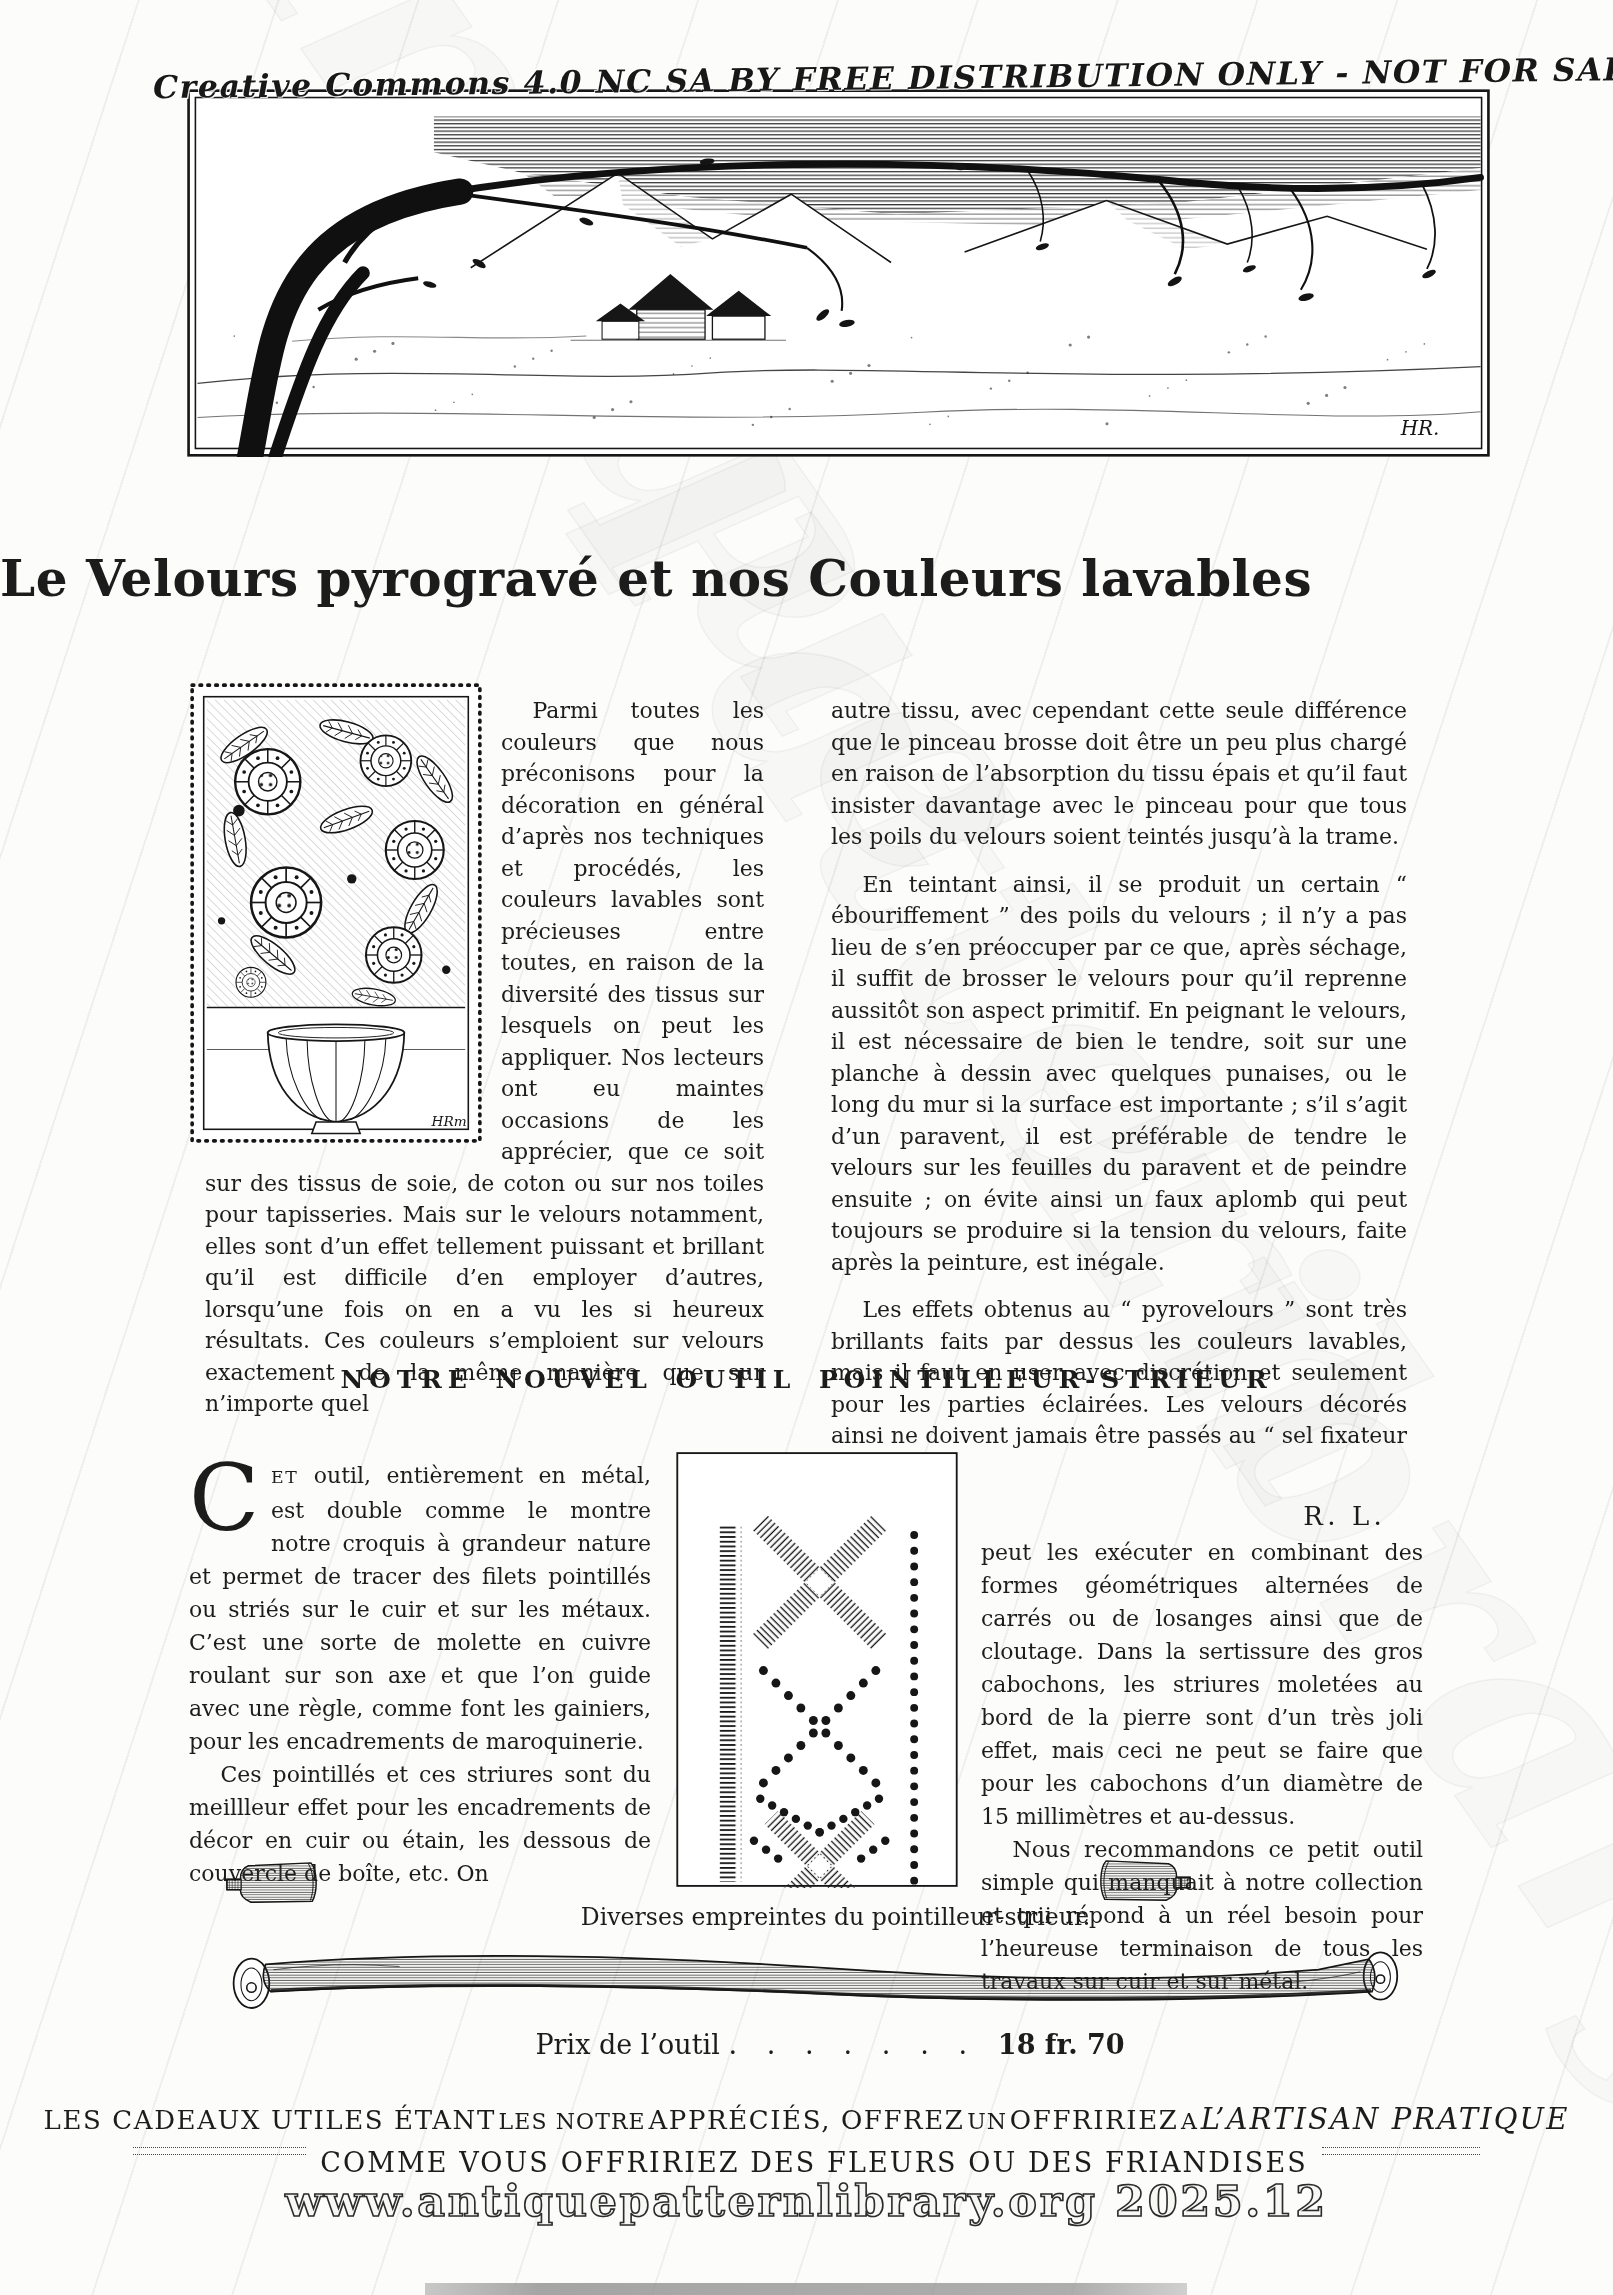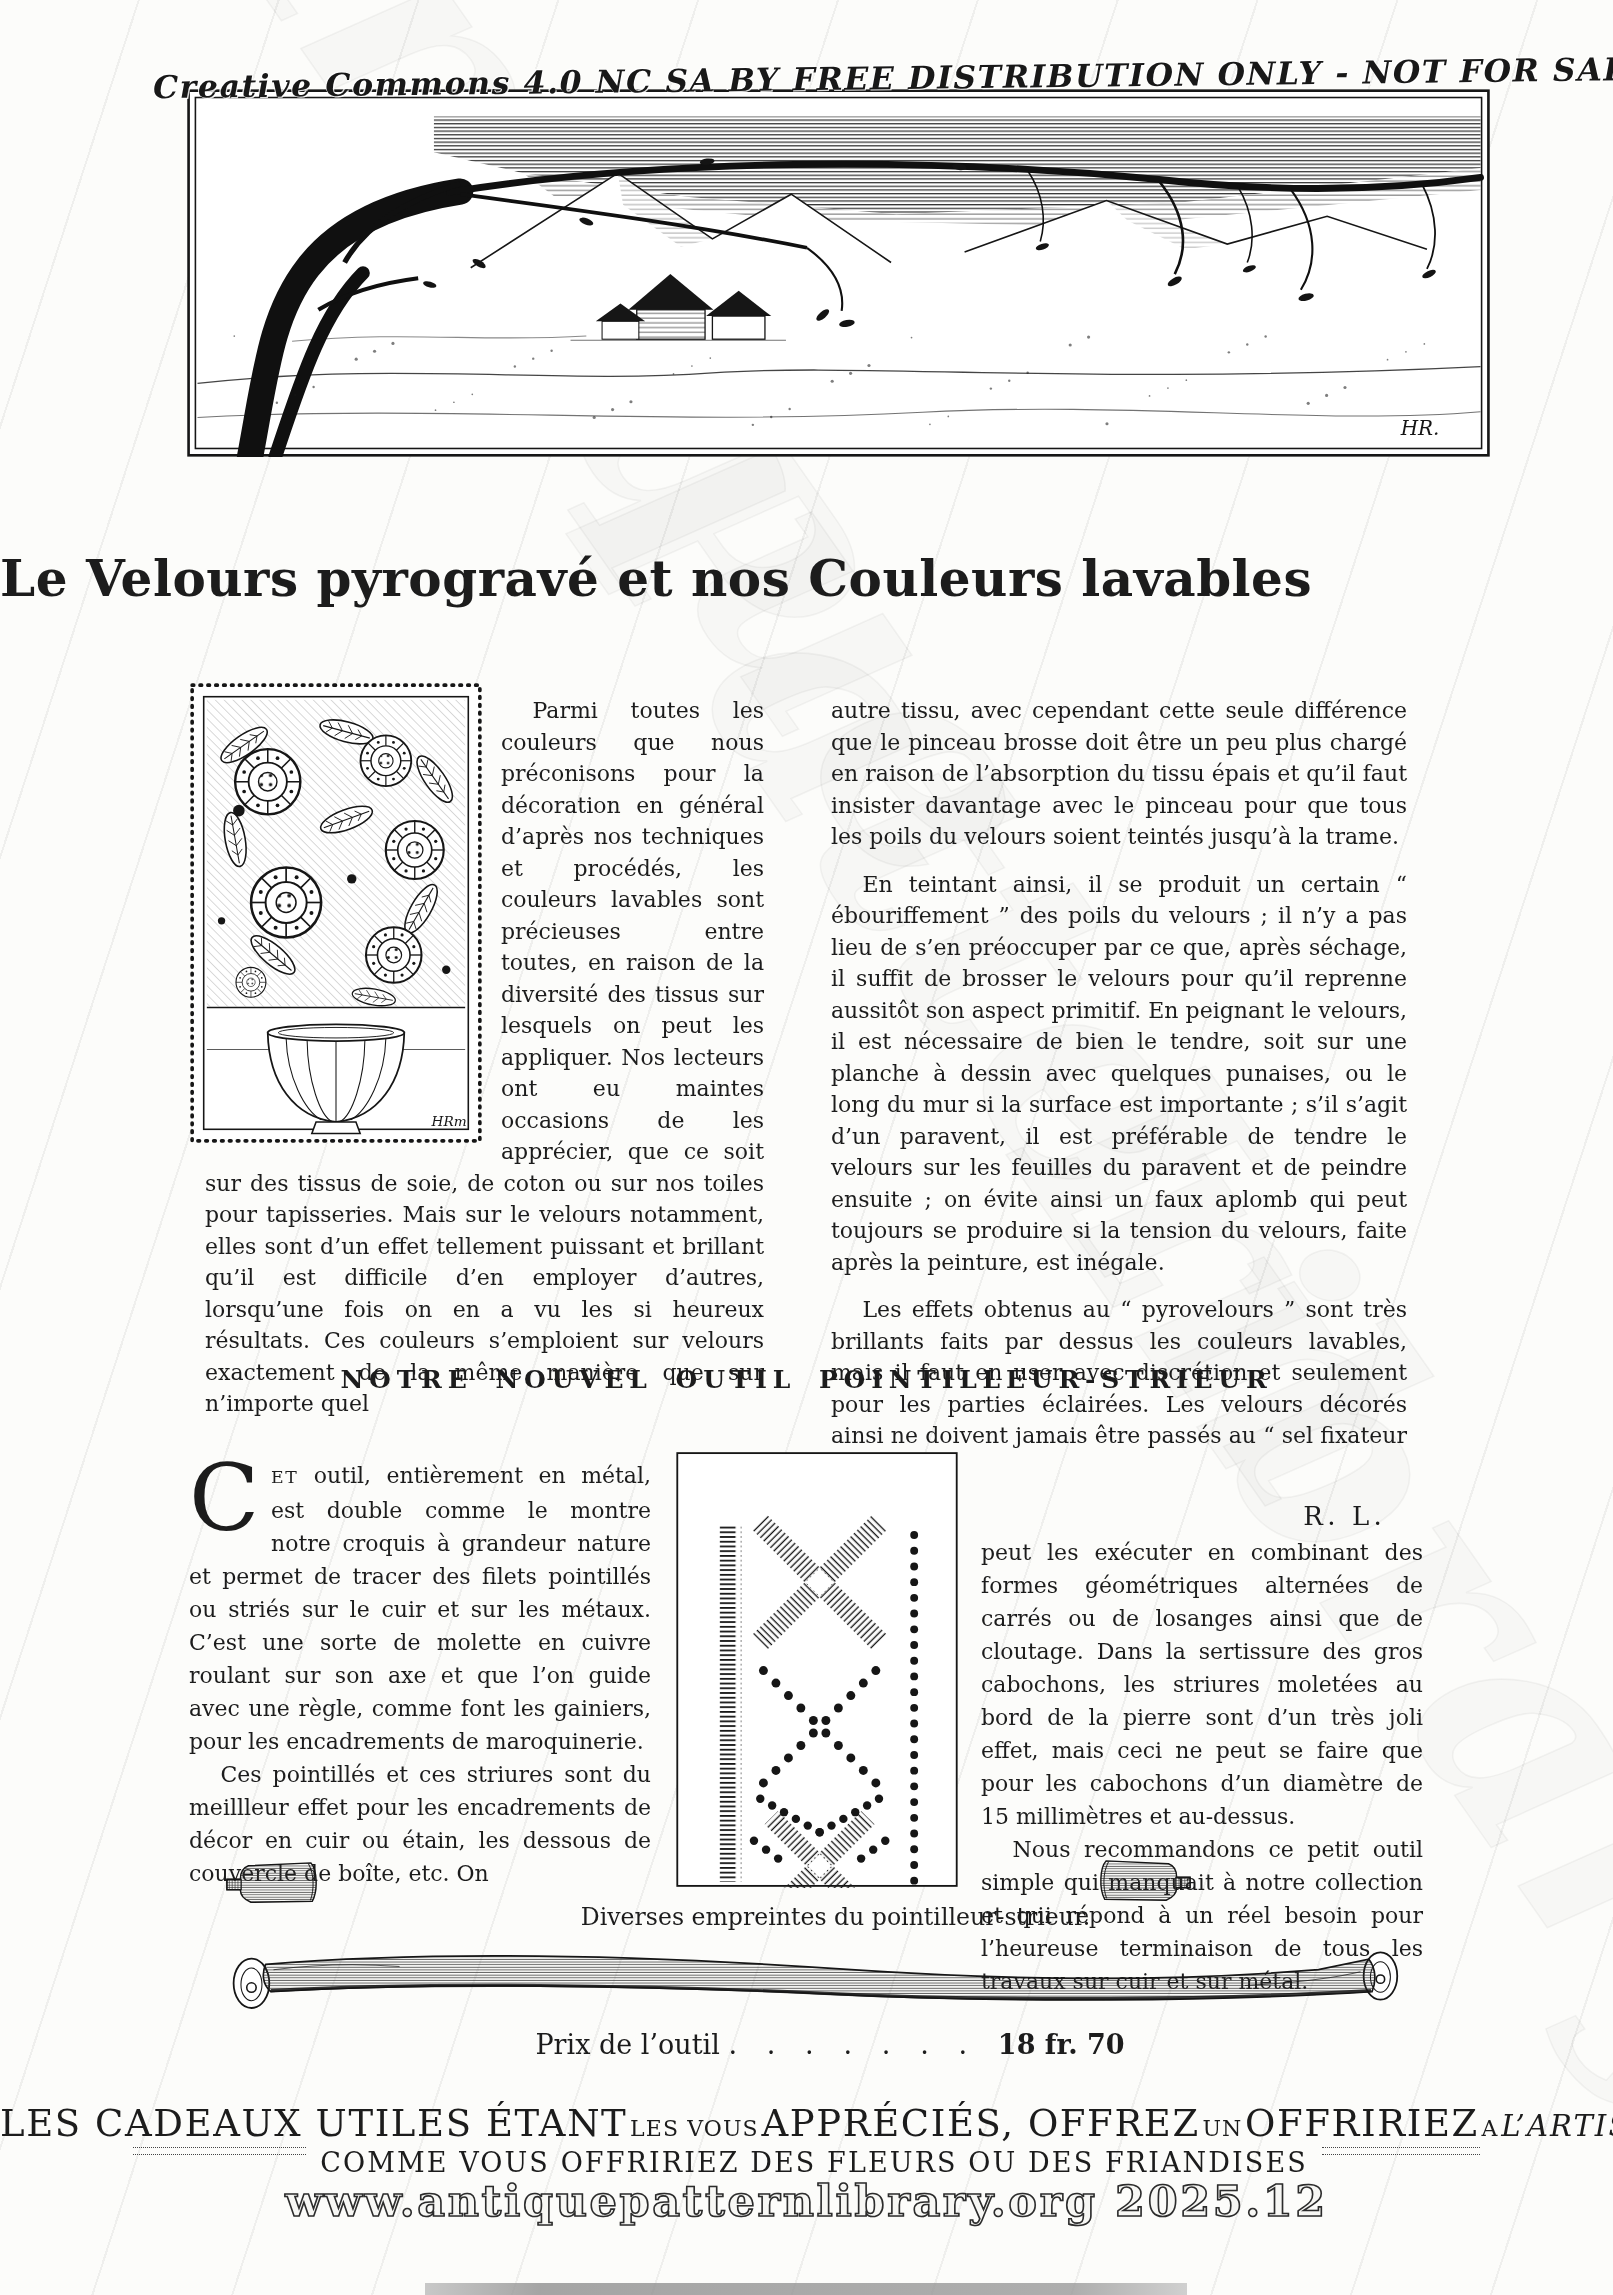--- a/index.html
+++ b/index.html
@@ -33,21 +33,21 @@
   .tool-end{position:absolute;width:103px;height:48px;}
   .te-left{left:221px;top:1860px;}
   .te-right{left:1093px;top:1858px;}
   .caption{position:absolute;top:1903px;left:0;width:100%;text-align:center;font-size:23.6px;
            padding-left:58px;box-sizing:border-box;}
   .long-tool{position:absolute;left:221px;top:1937px;width:1192px;height:79px;}
   .price{position:absolute;top:2029px;left:0;width:100%;text-align:center;font-size:27px;padding-left:47px;box-sizing:border-box;}
   .price .dots{word-spacing:19px;letter-spacing:1.1px;}
   .price .val{font-weight:bold;margin-left:21px;}
   .footer1{position:absolute;top:2102px;left:0;width:100%;text-align:center;white-space:nowrap;}
-  .f-big{font-size:37px;letter-spacing:1.6px;}
+  .f-big{font-size:26px;letter-spacing:1.6px;}
   .f-small{font-size:22px;letter-spacing:1.1px;}
   .f-ital{font-size:29px;font-style:italic;letter-spacing:2.1px;}
   .footer2{position:absolute;top:2147px;left:0;width:100%;display:flex;justify-content:center;align-items:flex-start;gap:13.7px;}
   .footer2 .txt{font-size:27px;letter-spacing:2.1px;white-space:nowrap;}
   .dotrule{height:6.3px;border-top:1.6px dotted #444;border-bottom:1.6px dotted #444;}
   .dr-l{width:173px;} .dr-r{width:158px;}
   .url-line{position:absolute;top:2176px;left:0;width:100%;text-align:center;font-size:43px;
             font-weight:bold;letter-spacing:2.6px;color:#f7f7f4;
             -webkit-text-stroke:1.6px #2c2c2c;text-shadow:0 0 1.1px #2c2c2c;}
   .scan-edge{position:absolute;left:425px;top:2283px;width:762px;height:12.6px;
@@ -431,21 +431,21 @@
   </div>
 
   <div class="price">
     <span>Prix de l’outil</span>
     <span class="dots">. . . . . . .</span>
     <span class="val">18 fr. 70</span>
   </div>
 
   <div class="footer1">
     <span class="f-big">LES CADEAUX UTILES ÉTANT</span>
-    <span class="f-small">LES VOUS</span>
+    <span class="f-small">LES NOTRE</span>
     <span class="f-big">APPRÉCIÉS, OFFREZ</span>
     <span class="f-small">UN</span>
     <span class="f-big">OFFRIRIEZ</span>
     <span class="f-small">A</span>
     <span class="f-ital">L’ARTISAN PRATIQUE</span>
   </div>
 
   <div class="footer2">
     <div class="dotrule dr-l"></div>
     <div class="txt">COMME VOUS OFFRIRIEZ DES FLEURS OU DES FRIANDISES</div>

